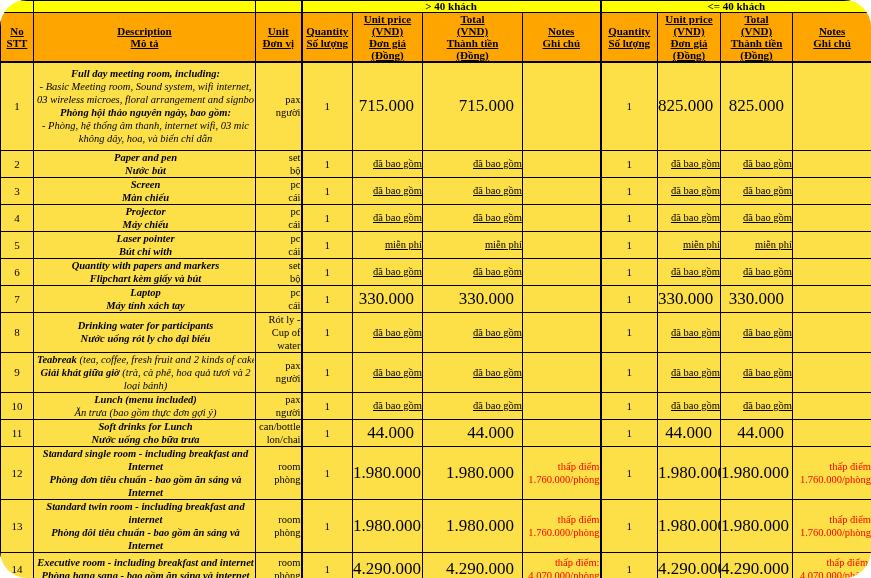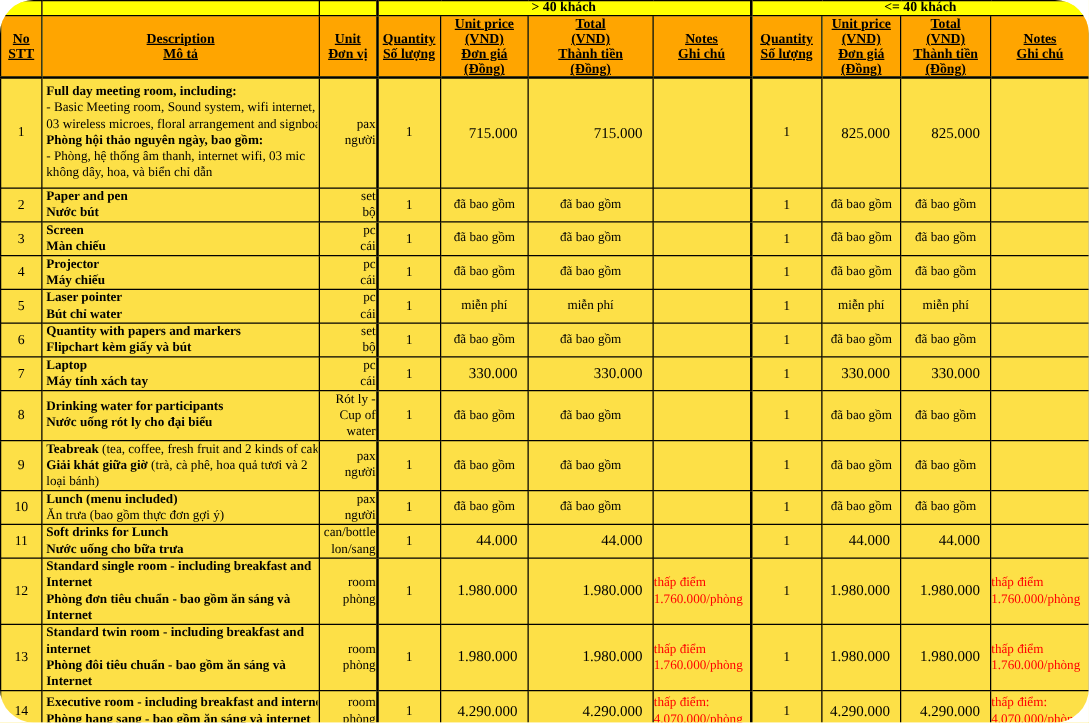--- a/index.html
+++ b/index.html
@@ -4,29 +4,29 @@
 <style>
   html,body{margin:0;padding:0;background:#fff;}
   body{font-family:"Liberation Serif","DejaVu Serif",serif;color:#000;}
   #sheet{width:871px;height:578px;overflow:hidden;background:#fde047;border-radius:27px;}
   table{border-collapse:collapse;table-layout:fixed;width:871px;}
   td,th{border:1px solid #000;padding:0;vertical-align:middle;overflow:hidden;}
   tr.band td{background:#FFFF00;height:11px;font-weight:bold;font-size:11px;line-height:11px;text-align:center;}
   tr.head th{background:#FFA500;font-weight:bold;font-size:11px;line-height:12px;text-align:center;height:47px;text-decoration:underline;}
   tr.head th div{white-space:nowrap;}
   td.cell-no{text-align:center;font-size:11px;}
-  td.cell-desc{text-align:left;padding-left:3px;padding-right:1px;}
+  td.cell-desc{text-align:center;padding-left:3px;padding-right:1px;font-style:italic;}
   .desc-line{font-size:10.5px;line-height:13px;white-space:nowrap;overflow:hidden;}
   .b{font-weight:bold;}
   td.cell-unit{text-align:right;font-size:10.5px;line-height:13px;}
   .unit-line{white-space:nowrap;}
   td.cell-qty{text-align:center;font-size:11px;}
-  td.val-num{text-align:right;padding-right:8px;font-size:12px;white-space:nowrap;}
-  td.val-txt{text-align:center;font-size:10.5px;white-space:nowrap;}
-  td.cell-note{text-align:left;color:#FF0000;font-size:10.5px;line-height:13px;}
+  td.val-num{text-align:right;padding-right:8px;font-size:17px;white-space:nowrap;}
+  td.val-txt{text-align:right;font-size:10.5px;white-space:nowrap;text-decoration:underline;}
+  td.cell-note{text-align:right;color:#FF0000;font-size:10.5px;line-height:13px;}
   .note-line{white-space:nowrap;}
   .gstart{border-left-width:2px;}
   tr.head th{border-bottom-width:2px;}
 </style>
 </head>
 <body>
 
 <div id="sheet">
 <table>
   <colgroup>
@@ -183,21 +183,21 @@
           <td class="cell-note"></td>
           <td class="cell-qty gstart">1</td>
           <td class="val-txt">đã bao gồm</td>
           <td class="val-txt">đã bao gồm</td>
           <td class="cell-note"></td>
         </tr>
         <tr style="height: 26px;">
           <td class="cell-no">5</td>
           <td class="cell-desc">
             <div class="desc-line"><span class="b">Laser pointer</span></div>
-            <div class="desc-line"><span class="b">Bút chỉ water</span></div>
+            <div class="desc-line"><span class="b">Bút chỉ with</span></div>
           </td>
           <td class="cell-unit">
             <div class="unit-line">pc</div>
             <div class="unit-line">cái</div>
           </td>
           <td class="cell-qty gstart">1</td>
           <td class="val-txt">miễn phí</td>
           <td class="val-txt">miễn phí</td>
           <td class="cell-note"></td>
           <td class="cell-qty gstart">1</td>
@@ -303,21 +303,21 @@
           <td class="cell-note"></td>
         </tr>
         <tr style="height: 27px;">
           <td class="cell-no">11</td>
           <td class="cell-desc">
             <div class="desc-line"><span class="b">Soft drinks for Lunch</span></div>
             <div class="desc-line"><span class="b">Nước uống cho bữa trưa</span></div>
           </td>
           <td class="cell-unit">
             <div class="unit-line">can/bottle</div>
-            <div class="unit-line">lon/sang</div>
+            <div class="unit-line">lon/chai</div>
           </td>
           <td class="cell-qty gstart">1</td>
           <td class="val-num">44.000</td>
           <td class="val-num">44.000</td>
           <td class="cell-note"></td>
           <td class="cell-qty gstart">1</td>
           <td class="val-num">44.000</td>
           <td class="val-num">44.000</td>
           <td class="cell-note"></td>
         </tr>

